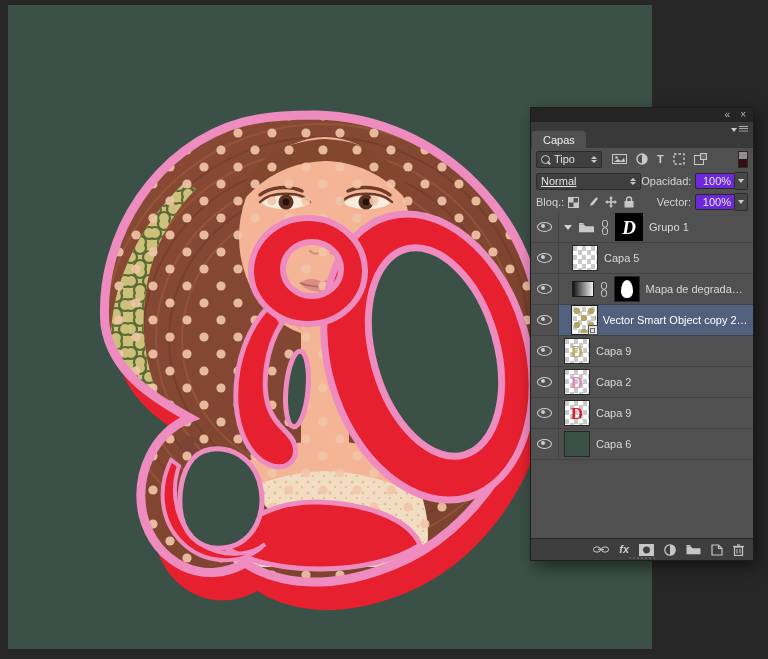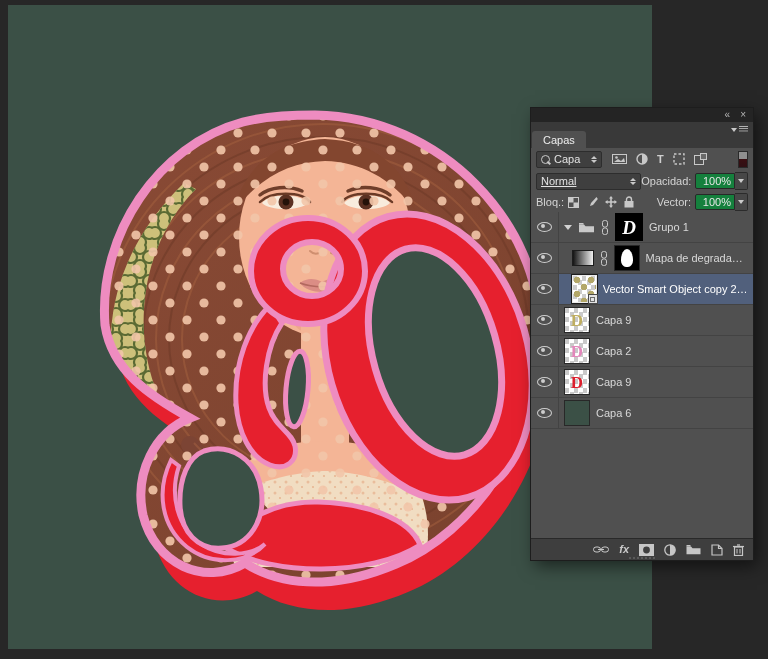--- a/index.html
+++ b/index.html
@@ -30,21 +30,21 @@
   .spin i.up{border-bottom:3px solid #c9c9c9;}
   .spin i.dn{border-top:3px solid #c9c9c9;}
   .mag{width:7px;height:7px;border:1.4px solid #c9c9c9;border-radius:50%;position:relative;flex:none;}
   .mag::after{content:"";position:absolute;left:5px;top:6px;width:4px;height:1.5px;background:#c9c9c9;transform:rotate(40deg);}
   .ficons{display:flex;align-items:center;gap:9px;margin-left:10px;}
   .ficons svg{display:block}
   .ftoggle{margin-left:auto;width:8px;height:15px;border:1px solid #2a2a2a;background:linear-gradient(#8f8f8f 0 46%,#3a0f12 46%,#301014);}
   .tletter{font-weight:bold;font-size:11px;color:#cfcfcf;}
 
   .lbl{color:#d4d4d4;}
-  .valbox{width:32px;height:14px;background:#15803d;border:1px solid #282828;color:#e6e6e6;
+  .valbox{width:32px;height:14px;background:#6d28d9;border:1px solid #282828;color:#e6e6e6;
           display:flex;align-items:center;justify-content:flex-end;padding:0 3px;border-radius:2px 0 0 2px;}
   .valbtn{width:12px;height:16px;background:#474747;border:1px solid #2b2b2b;border-left:none;border-radius:0 2px 2px 0;
           display:flex;align-items:center;justify-content:center;}
   .valbtn i{width:0;height:0;border-left:3px solid transparent;border-right:3px solid transparent;border-top:4px solid #cbcbcb;}
 
   .lockicons{display:flex;align-items:center;gap:7px;margin-left:4px;}
   .lockicons svg{display:block}
 
   .listwrap{flex:1;display:flex;flex-direction:column;overflow:hidden;background:#505050;}
   .lrow{height:30px;display:flex;border-bottom:1px solid #434343;flex:none;}
@@ -206,21 +206,21 @@
       </div>
       <div class="pmenu">
         <span class="tri-d"></span>
         <span class="lines"></span>
       </div>
     </div>
 
     <div class="frow">
       <div class="combo" style="width:56px;">
         <span class="mag"></span>
-        <span>Capa</span>
+        <span>Tipo</span>
         <span class="spin">
             <i class="up"></i>
             <i class="dn"></i>
           </span>
       </div>
       <div class="ficons">
         <svg width="15" height="12">
           <rect x="0.5" y="1.5" width="14" height="9" fill="none" stroke="#c8c8c8"></rect>
           <circle cx="4.5" cy="4.5" r="1.3" fill="#c8c8c8"></circle>
           <path d="M2,9 L6,6 L9,8 L12,5 L13,9 Z" fill="#c8c8c8"></path>
@@ -296,20 +296,29 @@
           </svg>
           <svg width="8" height="15">
             <rect x="1.5" y="0.5" width="5" height="6.5" rx="2" fill="none" stroke="#c9c9c9"></rect>
             <rect x="1.5" y="8" width="5" height="6.5" rx="2" fill="none" stroke="#c9c9c9"></rect>
           </svg>
           <div class="maskD">D</div>
           <span class="lname">Grupo 1</span>
         </div>
       </div>
 
+      <div class="lrow">
+        <div class="eyecell">
+            <span class="eye"></span>
+          </div>
+        <div class="rowbody indent">
+          <div class="thumb checker"></div>
+          <span class="lname">Capa 5</span>
+        </div>
+      </div>
 
       <div class="lrow">
         <div class="eyecell">
             <span class="eye"></span>
           </div>
         <div class="rowbody indent">
           <span class="gradthumb"></span>
           <svg width="8" height="15">
             <rect x="1.5" y="0.5" width="5" height="6.5" rx="2" fill="none" stroke="#c9c9c9"></rect>
             <rect x="1.5" y="8" width="5" height="6.5" rx="2" fill="none" stroke="#c9c9c9"></rect>

